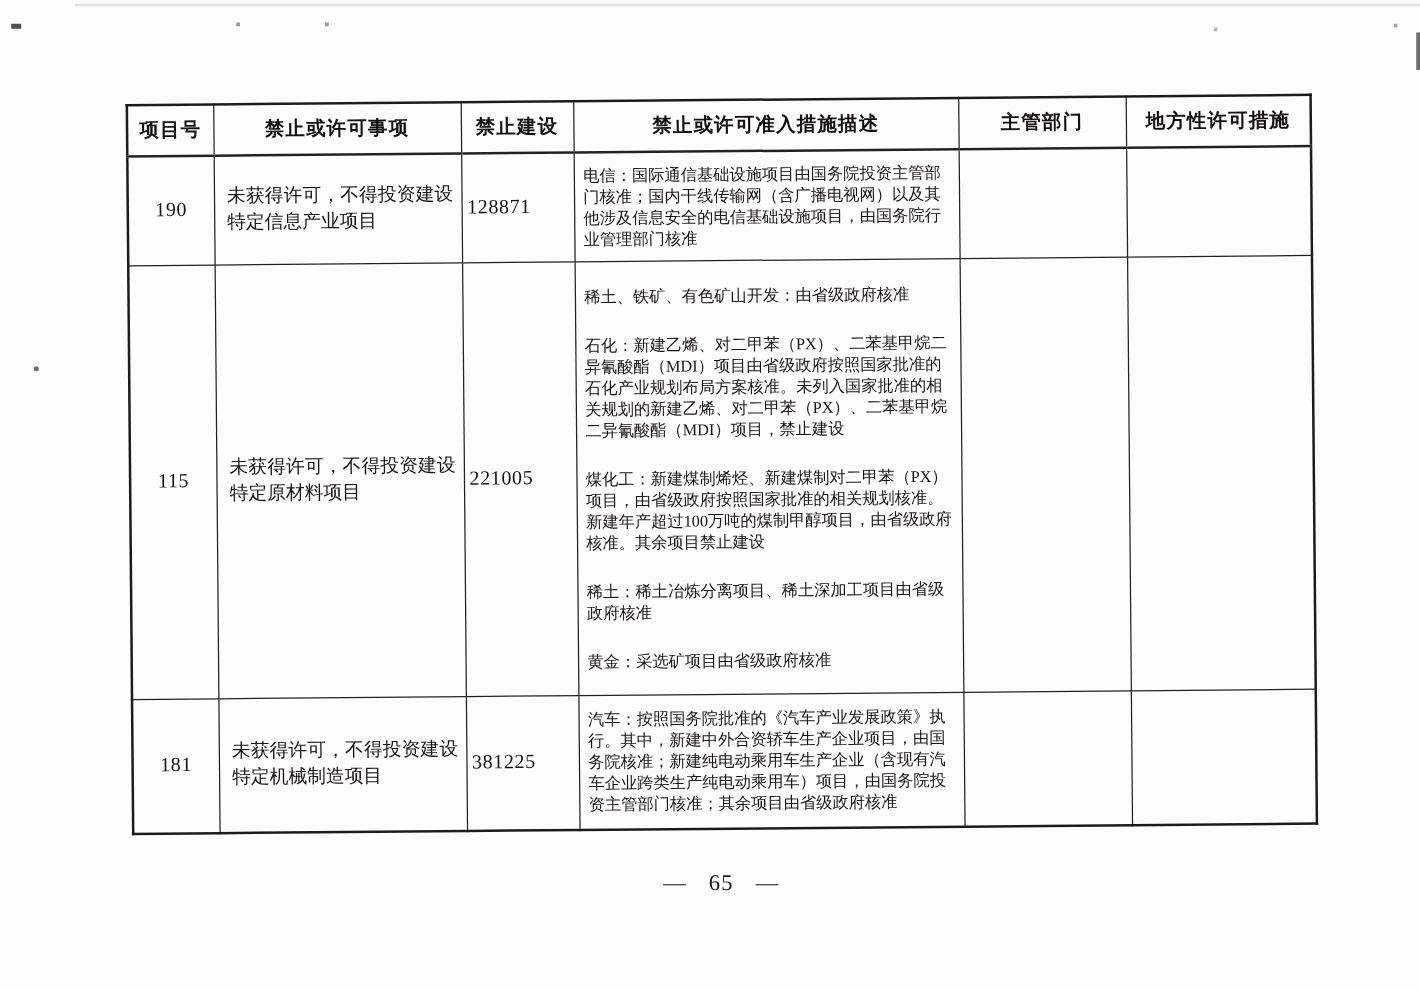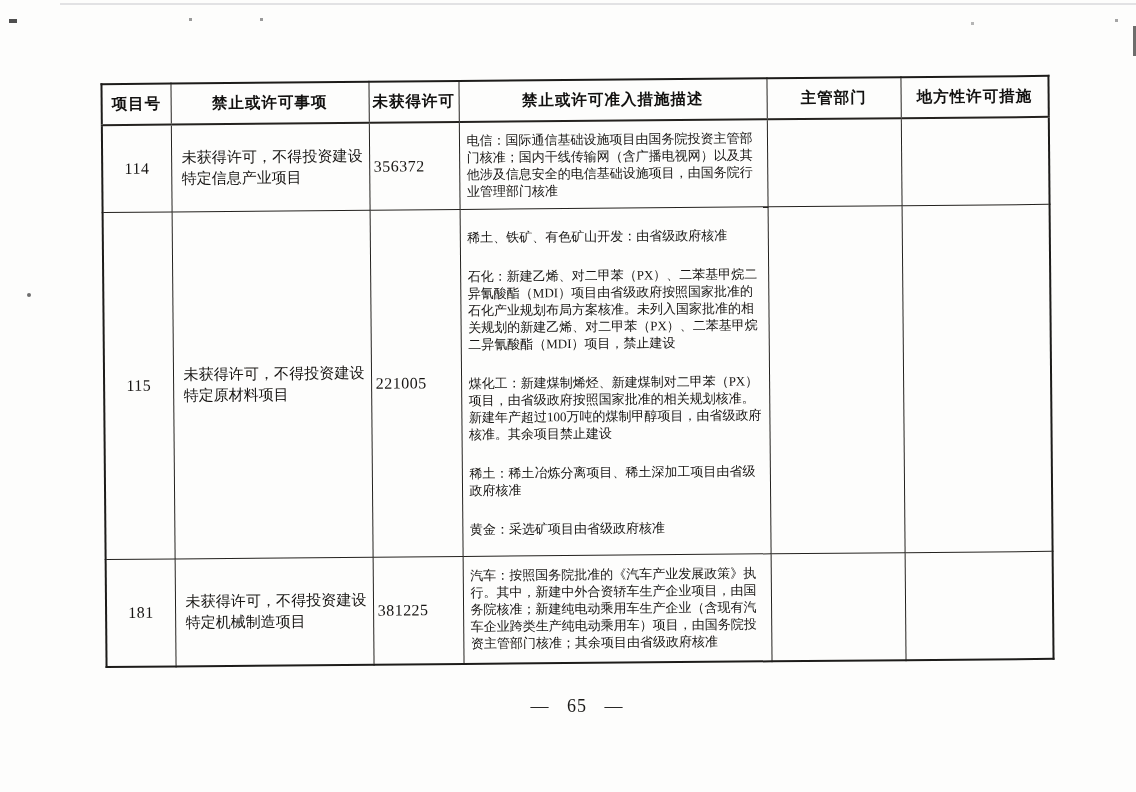--- a/index.html
+++ b/index.html
@@ -95,30 +95,30 @@
       <col style="width:198px">
       <col style="width:90px">
       <col style="width:308px">
       <col style="width:134px">
       <col style="width:148px">
     </colgroup>
     <tbody>
       <tr class="header-row">
         <td>项目号</td>
         <td>禁止或许可事项</td>
-        <td>未获得许可</td>
+        <td>禁止建设</td>
         <td>禁止或许可准入措施描述</td>
         <td>主管部门</td>
         <td>地方性许可措施</td>
       </tr>
 
       <tr class="row-114">
-        <td class="col-id">114</td>
+        <td class="col-id">190</td>
         <td class="col-item">未获得许可，不得投资建设特定信息产业项目</td>
-        <td class="col-code">356372</td>
+        <td class="col-code">128871</td>
         <td class="col-desc">
           <div class="para">电信：国际通信基础设施项目由国务院投资主管部门核准；国内干线传输网（含广播电视网）以及其他涉及信息安全的电信基础设施项目，由国务院行业管理部门核准</div>
         </td>
         <td class="col-dept"></td>
         <td class="col-local"></td>
       </tr>
 
       <tr class="row-115">
         <td class="col-id">115</td>
         <td class="col-item">未获得许可，不得投资建设特定原材料项目</td>

